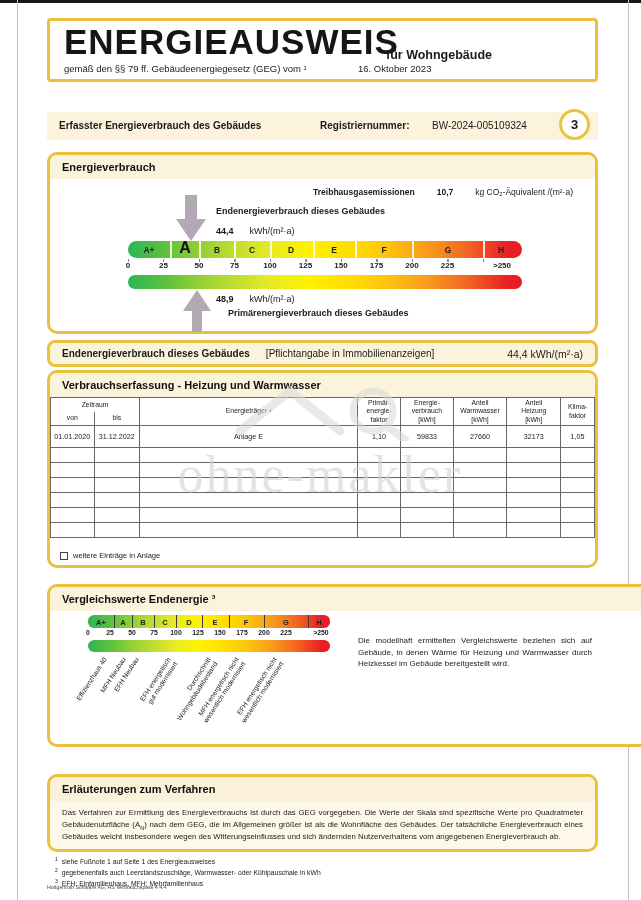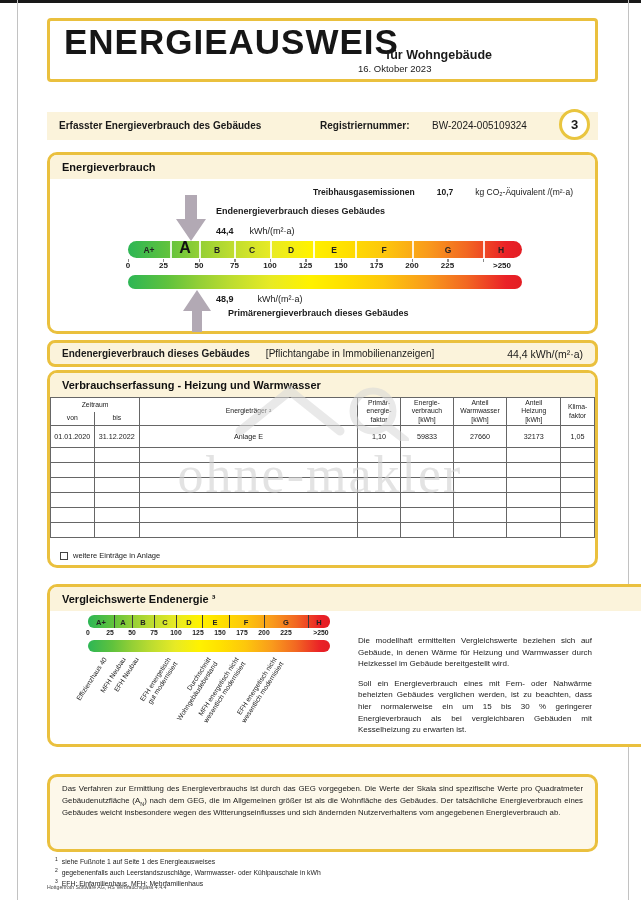--- a/index.html
+++ b/index.html
@@ -45,21 +45,21 @@
   .tickmarks{position:absolute;left:0;top:17.5px;width:356px;height:3px;
       background:repeating-linear-gradient(to right,#888 0 1px,transparent 1px 35.5px);}
   .nums1{position:absolute;left:0;top:20px;width:394px;height:10px;}
   .nums1 span{position:absolute;width:36px;text-align:center;font-size:8px;font-weight:bold;}
   .bar2{position:absolute;left:0;top:34px;width:394px;height:14px;border-radius:7px;}
   .arrow-down{position:absolute;left:46px;top:-46px;}
   .arrow-up{position:absolute;left:53px;top:49px;}
   .lab-end{position:absolute;left:88px;top:-35px;font-size:9px;font-weight:bold;}
   .val-end{position:absolute;left:88px;top:-15px;font-size:9px;display:flex;gap:16px;}
   .val-end .v{font-weight:bold;}
-  .val-prim{position:absolute;left:88px;top:53px;font-size:9px;display:flex;gap:24px;}
+  .val-prim{position:absolute;left:88px;top:53px;font-size:9px;display:flex;gap:16px;}
   .val-prim .v{font-weight:bold;}
   .lab-prim{position:absolute;left:88px;top:67px;font-size:9px;font-weight:bold;padding-left:12px;}
 
   
   #end-banner{left:47px;top:340px;width:551px;height:27px;border-radius:8px;background:#FBF3DB;
       display:flex;align-items:center;padding:0 12px;font-size:10px;}
   #end-banner .b{font-weight:bold;}
   #end-banner .note{margin-left:16px;}
   #end-banner .val{margin-left:auto;font-size:10.5px;}
 
@@ -108,20 +108,21 @@
 </head>
 <body>
 
 <div class="scan-top"></div>
 <div class="scan-left"></div>
 <div class="scan-right"></div>
 
 <div class="ybox" id="header-box">
   <div id="main-title">ENERGIEAUSWEIS</div>
   <div id="title-sub">für Wohngebäude</div>
+  <div id="law-text">gemäß den §§ 79 ff. Gebäudeenergiegesetz (GEG) vom ¹</div>
   <div id="law-date">16. Oktober 2023</div>
 </div>
 
 <div id="info-bar">
   <span class="lbl">Erfasster Energieverbrauch des Gebäudes</span>
   <span class="reg">Registriernummer:</span>
   <span class="regval">BW-2024-005109324</span>
   <span id="page-badge">3</span>
 </div>
 
@@ -392,25 +393,25 @@
     </div>
     <div class="marker" style="left:184px">
       <span>
         <span class="ln">EFH energetisch nicht</span>
         <span class="ln">wesentlich modernisiert</span>
       </span>
     </div>
   </div>
   <div id="cmp-text">
     <p>Die modellhaft ermittelten Vergleichswerte beziehen sich auf Gebäude, in denen Wärme für Heizung und Warmwasser durch Heizkessel im Gebäude bereitgestellt wird.</p>
-    <p>Soll ein Energieverbrauch eines mit Fern- oder Nahwärme beheizten Gebäudes verglichen werden, ist zu beachten, dass hier normalerweise ein um 15 bis 30 % geringerer Energieverbrauch als bei vergleichbaren Gebäuden mit Kesselheizung zu erwarten ist.</p>
   </div>
 </div>
 
 <div class="ybox" id="sec-explain">
+  <div class="strip">Erläuterungen zum Verfahren</div>
   <div id="explain-text">
     <span>Das Verfahren zur Ermittlung des Energieverbrauchs ist durch das GEG vorgegeben. Die Werte der Skala sind spezifische Werte pro Quadratmeter Gebäudenutzfläche (A</span><sub>N</sub><span>) nach dem GEG, die im Allgemeinen größer ist als die Wohnfläche des Gebäudes. Der tatsächliche Energieverbrauch eines Gebäudes weicht insbesondere wegen des Witterungseinflusses und sich ändernden Nutzerverhaltens vom angegebenen Energieverbrauch ab.</span>
   </div>
 </div>
 
 <div id="footnotes">
   <div><sup>1</sup><span>siehe Fußnote 1 auf Seite 1 des Energieausweises</span></div>
   <div><sup>2</sup><span>gegebenenfalls auch Leerstandszuschläge, Warmwasser- oder Kühlpauschale in kWh</span></div>
   <div><sup>3</sup><span>EFH: Einfamilienhaus, MFH: Mehrfamilienhaus</span></div>
 </div>

